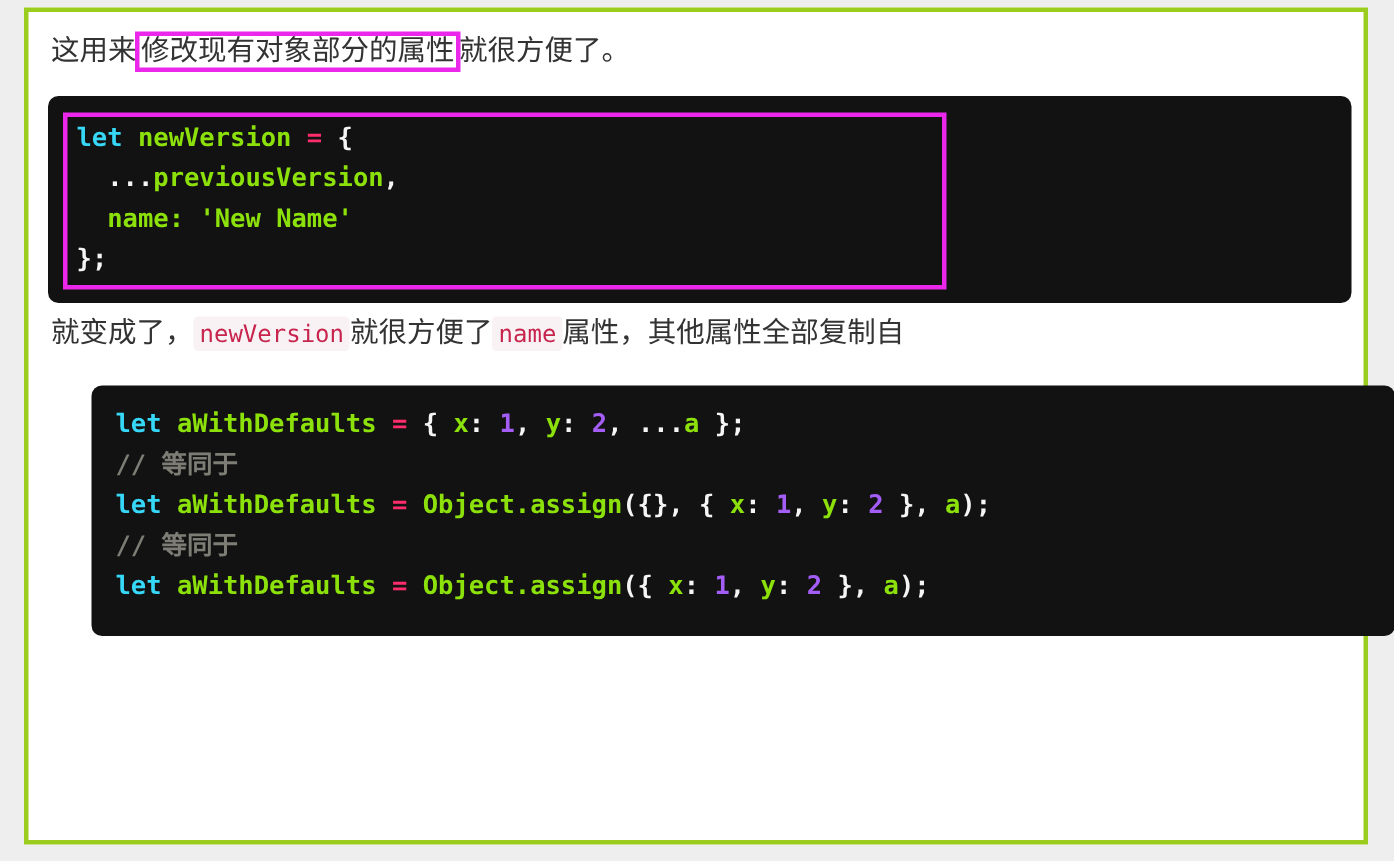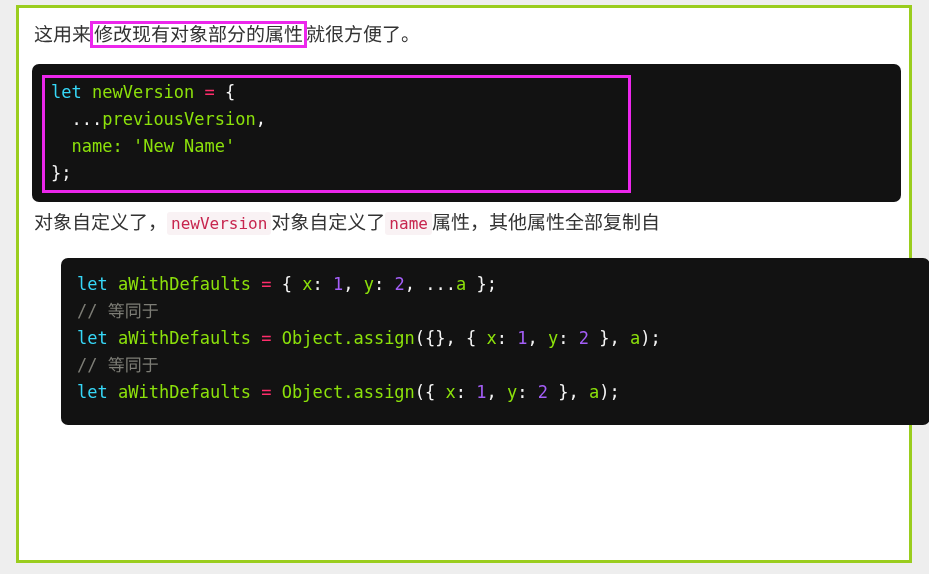--- a/index.html
+++ b/index.html
@@ -73,20 +73,21 @@
     border-radius: 7px;
     margin: 0 0 0 3px;
     padding: 13px 16px;
     box-sizing: border-box;
     font-family: "DejaVu Sans Mono", "Liberation Mono", monospace;
     font-size: 17px;
     line-height: 27px;
     color: #f2f2f2;
     overflow: hidden;
     white-space: pre;
+    font-weight: bold;
   }
   #codeblock-1 { width: 869px; height: 138px; margin-top: 13px; }
   #codeblock-2 { width: 869px; height: 167px; margin-top: 18px; margin-left: 32px; }
 
   .code-line { white-space: pre; }
 
   
   .code-hl {
     display: block;
     border: 3px solid #ec27ec;
@@ -114,21 +115,21 @@
 <div id="doc-frame">
   <div id="doc-inner">
 
     <p class="para p-intro"><span>这用来</span><span class="hl-box">修改现有对象部分的属性</span><span>就很方便了。</span></p>
 
     <div class="codeblock" id="codeblock-1"><span class="code-hl"><span class="code-line"><span class="t-kw">let</span> <span class="t-name">newVersion</span> <span class="t-op">=</span> <span class="t-punct">{</span></span>
 <span class="code-line">  <span class="t-spread">...</span><span class="t-name">previousVersion</span><span class="t-punct">,</span></span>
 <span class="code-line">  <span class="t-prop">name</span><span class="t-prop">:</span> <span class="t-str">'New Name'</span> <span class="t-comment"> </span></span>
 <span class="code-line"><span class="t-punct">}</span><span class="t-punct">;</span></span></span></div>
 
-    <p class="para p-mid"><span>对象自定义了，</span><span class="icode">newVersion</span><span>对象自定义了</span><span class="icode">name</span><span>属性，其他属性全部复制自</span></p>
+    <p class="para p-mid"><span>就变成了，</span><span class="icode">newVersion</span><span>就很方便了</span><span class="icode">name</span><span>属性，其他属性全部复制自</span></p>
 
 
 
     <div class="codeblock" id="codeblock-2"><span class="code-line"><span class="t-kw">let</span> <span class="t-name">aWithDefaults</span> <span class="t-op">=</span> <span class="t-punct">{</span> <span class="t-prop">x</span><span class="t-punct">:</span> <span class="t-num">1</span><span class="t-punct">,</span> <span class="t-prop">y</span><span class="t-punct">:</span> <span class="t-num">2</span><span class="t-punct">,</span> <span class="t-spread">...</span><span class="t-name">a</span> <span class="t-punct">}</span><span class="t-punct">;</span></span>
 <span class="code-line"><span class="t-comment">// 等同于</span></span>
 <span class="code-line"><span class="t-kw">let</span> <span class="t-name">aWithDefaults</span> <span class="t-op">=</span> <span class="t-fn">Object.assign</span><span class="t-punct">({}, {</span> <span class="t-prop">x</span><span class="t-punct">:</span> <span class="t-num">1</span><span class="t-punct">,</span> <span class="t-prop">y</span><span class="t-punct">:</span> <span class="t-num">2</span> <span class="t-punct">}, </span><span class="t-name">a</span><span class="t-punct">);</span></span>
 <span class="code-line"><span class="t-comment">// 等同于</span></span>
 <span class="code-line"><span class="t-kw">let</span> <span class="t-name">aWithDefaults</span> <span class="t-op">=</span> <span class="t-fn">Object.assign</span><span class="t-punct">({</span> <span class="t-prop">x</span><span class="t-punct">:</span> <span class="t-num">1</span><span class="t-punct">,</span> <span class="t-prop">y</span><span class="t-punct">:</span> <span class="t-num">2</span> <span class="t-punct">}, </span><span class="t-name">a</span><span class="t-punct">);</span></span></div>
 
   </div>

